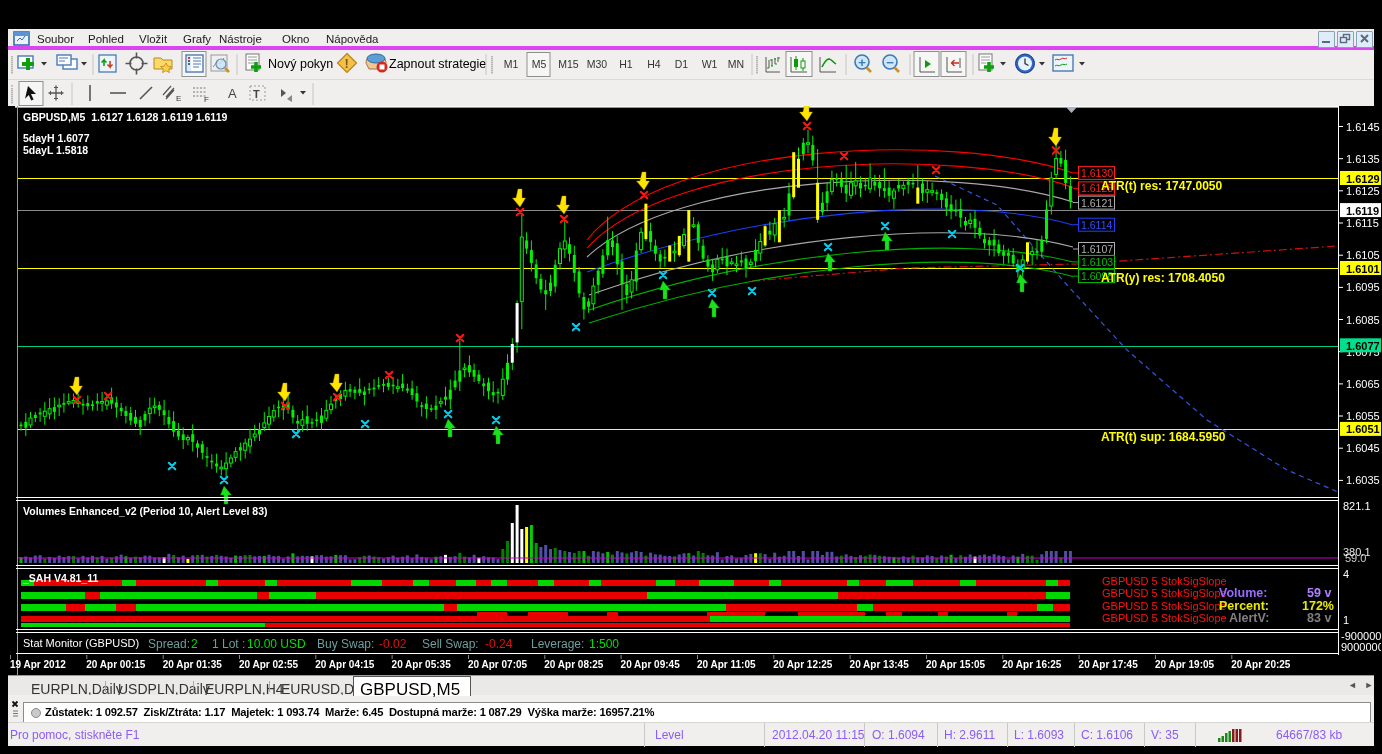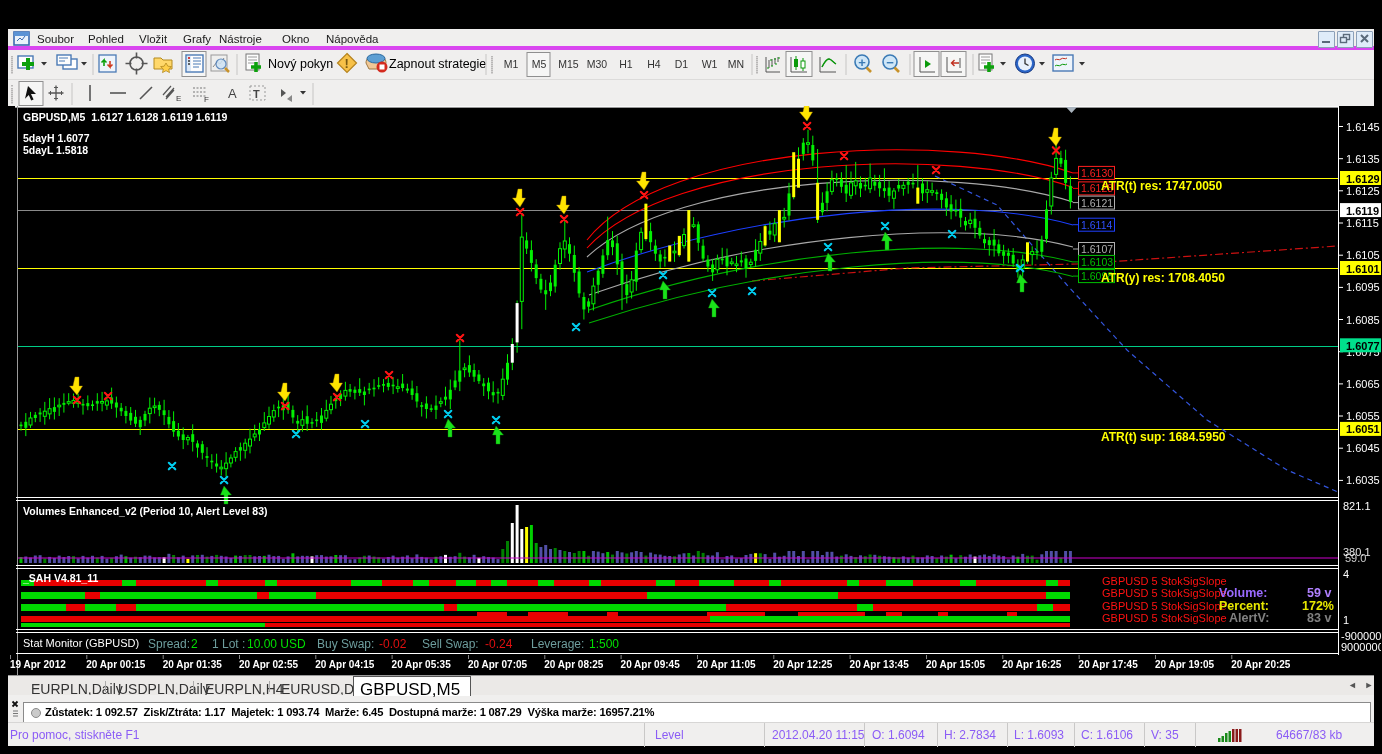--- a/index.html
+++ b/index.html
@@ -942,21 +942,21 @@
   </div>
 <div id="statusbar">
     <span class="abs" style="left:2px">Pro pomoc, stiskněte F1</span>
     <div style="left:636px"></div>
     <span class="abs" style="left:647px">Level</span>
     <div style="left:756px"></div>
     <span class="abs" style="left:764px">2012.04.20 11:15</span>
     <div style="left:856px"></div>
     <span class="abs" style="left:864px">O: 1.6094</span>
     <div style="left:929px"></div>
-    <span class="abs" style="left:936px">H: 2.7834</span>
+    <span class="abs" style="left:936px">H: 2.9611</span>
     <div style="left:999px"></div>
     <span class="abs" style="left:1006px">L: 1.6093</span>
     <div style="left:1066px"></div>
     <span class="abs" style="left:1073px">C: 1.6106</span>
     <div style="left:1136px"></div>
     <span class="abs" style="left:1143px">V: 35</span>
     <div style="left:1187px"></div>
     <svg class="abs" style="left:1210px;top:5px" width="26" height="14">
       <rect x="0" y="10" width="2.5" height="4" fill="#1a8a1a"></rect>
       <rect x="3.5" y="8" width="2.5" height="6" fill="#1a8a1a"></rect>

